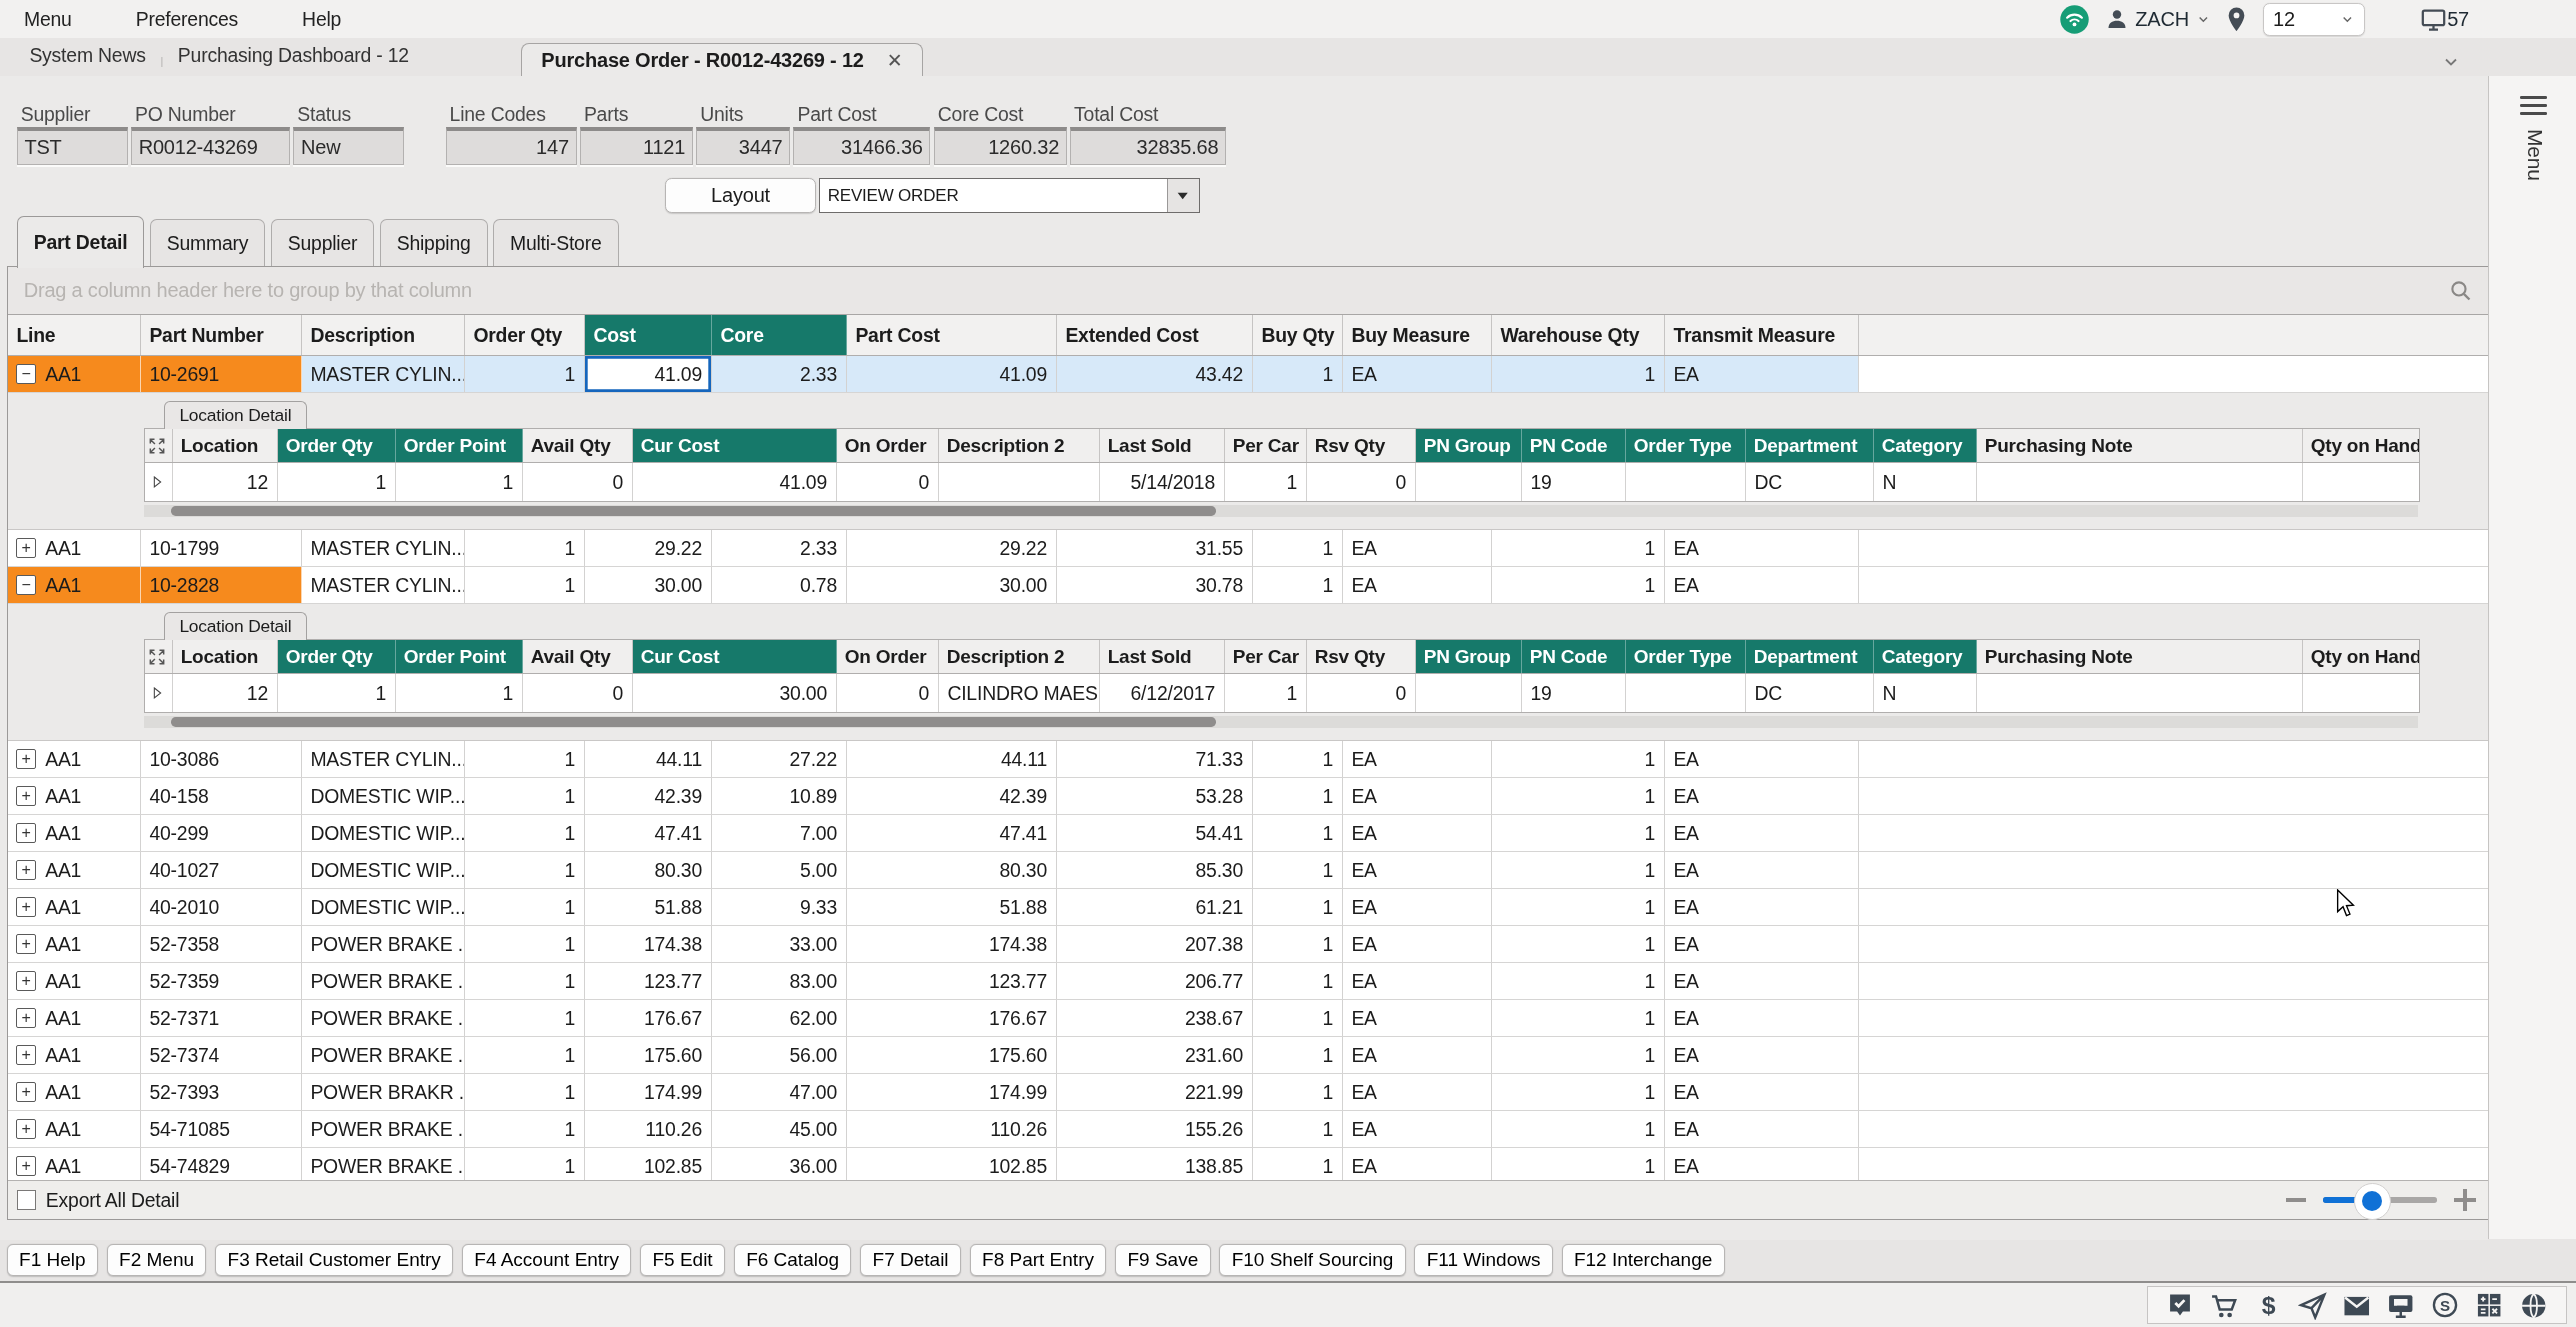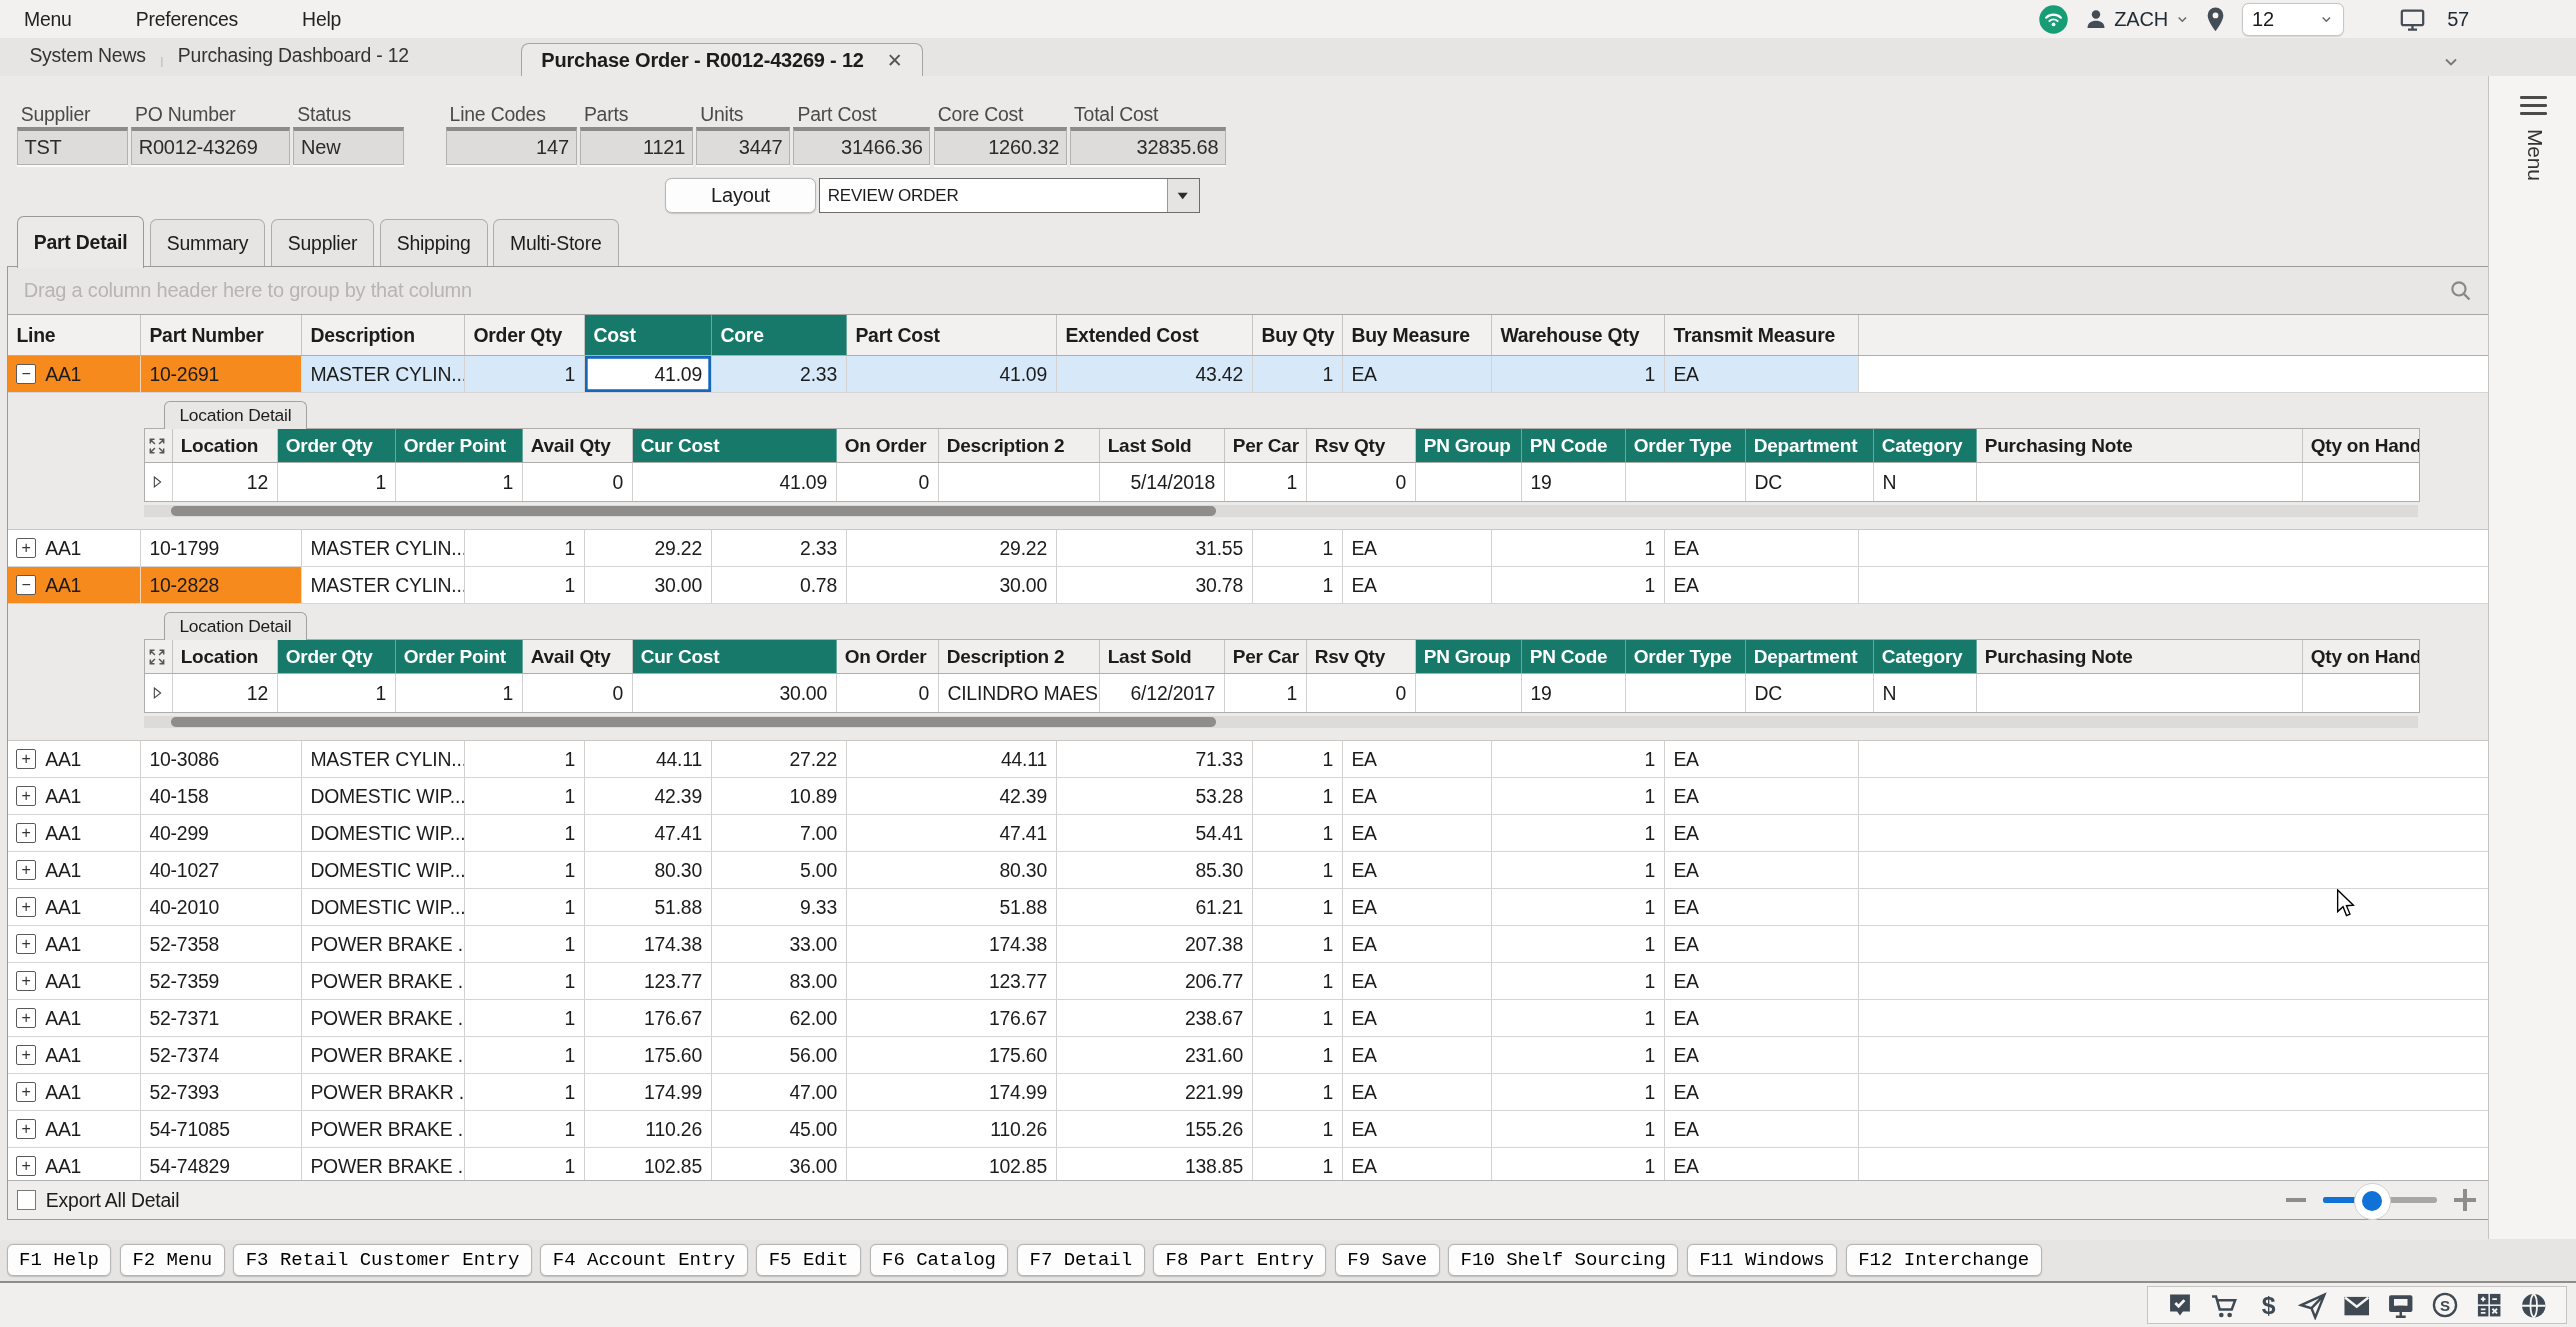--- a/index.html
+++ b/index.html
@@ -7,21 +7,21 @@
        font-family:"Liberation Sans",sans-serif;color:#1c1c1c;letter-spacing:-0.2px;}
   
   .menubar{position:absolute;left:0;top:0;right:0;height:38px;background:#f2f1f0;display:flex;align-items:center;}
   .menu-items{display:flex;padding-left:24px;gap:64px;font-size:19.4px;color:#222;}
   .menu-item{cursor:default;}
   .mb-right{position:absolute;right:107px;top:0;height:38px;display:flex;align-items:center;gap:14.7px;}
   .icn{display:inline-flex;align-items:center;justify-content:center;}
   .user-wrap{display:flex;align-items:center;gap:6.7px;font-size:20px;color:#1f2a33;}
   .store-select{width:82px;height:31px;background:#fff;border:0.7px solid #c8c6c5;border-radius:6.7px;
       display:flex;align-items:center;justify-content:space-between;padding:0 9.4px;font-size:20px;box-shadow:0 0.7px 1.3px rgba(0,0,0,.12);}
-  .sess{display:flex;align-items:center;gap:21px;font-size:20px;color:#1f2a33;padding-left:40px;}
+  .sess{display:flex;align-items:center;gap:0;font-size:20px;color:#1f2a33;padding-left:40px;}
   
   .tabrow{position:absolute;left:0;top:38px;right:0;height:38px;border-bottom:0.7px solid #bcbab9;display:flex;align-items:flex-end;padding-left:24px;}
   .tab-inactive{font-size:19.4px;color:#333;padding:0 5.4px 9.4px 5.4px;}
   .tab-sep{color:#b3b1b0;padding:0 9.4px 9.4px;}
   .tab-active{margin-left:107px;height:33px;margin-bottom:-0.7px;background:#ebeae9;border:0.7px solid #a6a4a3;border-bottom:none;
       border-radius:8px 8px 0 0;display:flex;align-items:center;padding:0 19px;font-size:20px;font-weight:bold;gap:23px;}
   .tab-close{font-weight:normal;color:#555;font-size:19px;}
   .tab-chevron{position:absolute;right:115px;bottom:4px;}
   
   .content{position:absolute;left:0;top:76px;width:2488px;height:1164px;background:#ebeae9;}
@@ -90,21 +90,21 @@
   .ztrack .zthumb{position:absolute;left:31px;top:-14.7px;width:35px;height:35px;border-radius:50%;background:#fff;border:0.7px solid #d2d0cf;
       display:flex;align-items:center;justify-content:center;}
   .ztrack .zdot{width:20px;height:20px;border-radius:50%;background:#1071d6;}
   .zplus{position:relative;width:21.4px;height:21.4px;}
   .zplus:before,.zplus:after{content:"";position:absolute;background:#8f8d8c;}
   .zplus:before{left:0;top:8.7px;width:21.4px;height:4px;}
   .zplus:after{left:8.7px;top:0;width:4px;height:21.4px;}
   
   .fkeys{position:absolute;left:0;top:1240px;height:39px;display:flex;align-items:center;padding-left:6.7px;gap:8.7px;}
   .fkey{height:32px;background:#fdfdfd;border:0.7px solid #b7b5b4;border-radius:6px;display:flex;align-items:center;
-      padding:0 11.4px;font-size:19px;box-shadow:0 0.7px 1.3px rgba(0,0,0,.18);white-space:nowrap;font-family:Liberation Mono, monospace;}
+      padding:0 11.4px;font-size:19px;box-shadow:0 0.7px 1.3px rgba(0,0,0,.18);white-space:nowrap;}
   .divider{position:absolute;left:0;top:1281px;width:2576px;height:2.7px;background:#8f8d8c;}
   .statusbar{position:absolute;left:0;top:1283px;width:2576px;height:44px;background:#f0efee;}
   .status-tray{position:absolute;right:9.4px;top:3.3px;height:36px;border:0.7px solid #c6c4c3;background:#f6f5f4;
       display:flex;align-items:center;padding:0 17.4px;gap:14.7px;}
   .sicon{width:29.5px;height:29.5px;display:inline-flex;align-items:center;justify-content:center;color:#3e4954;}
   .cursor{position:absolute;left:2335px;top:889px;z-index:50;}
 </style>
 </head>
 <body>
 

